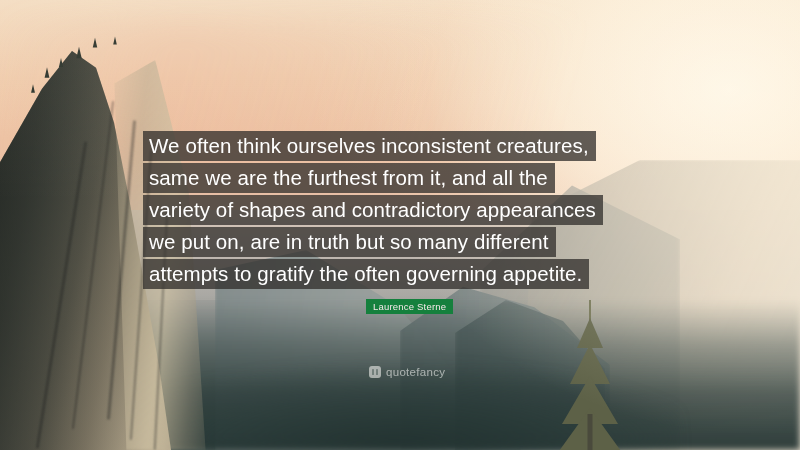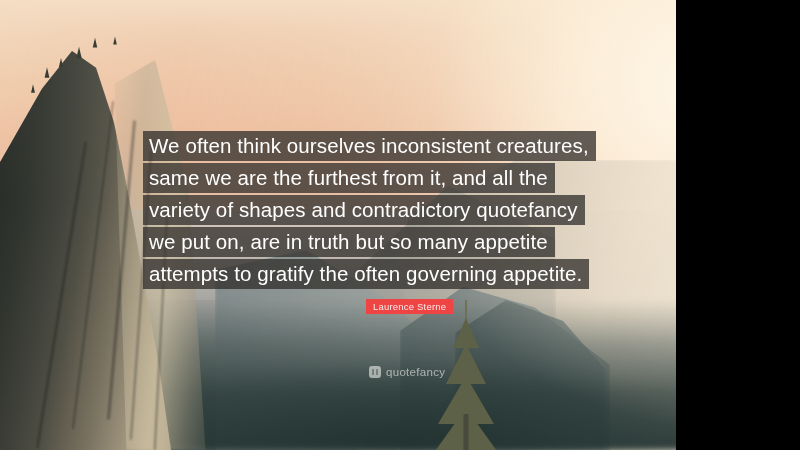--- a/index.html
+++ b/index.html
@@ -3,21 +3,21 @@
 <meta charset="utf-8">
 <title>Quote Image</title>
 <style>
   html, body {
     margin: 0;
     padding: 0;
     background: #000;
   }
   #stage {
     position: relative;
-    width: 676px;
+    width: 800px;
     height: 450px;
     overflow: hidden;
     font-family: "Liberation Sans", sans-serif;
     user-select: none;
   }
 
   
   .photo {
     position: absolute;
     inset: 0;
@@ -223,21 +223,21 @@
     letter-spacing: 0.1px;
     white-space: nowrap;
     font-weight: 400;
   }
 
   
   .author {
     position: absolute;
     left: 366px;
     top: 299px;
-    background: #ef4444;
+    background: #15803d;
     color: #f6e9ea;
     font-size: 9.5px;
     line-height: 15px;
     padding: 0 7px;
     letter-spacing: 0.2px;
     white-space: nowrap;
   }
 
   
   .watermark {
@@ -317,22 +317,22 @@
       <div class="pine-layer" style="top:104px; border-left-width:36px; border-right-width:36px; border-bottom-width:50px;"></div>
       <div class="pine-trunk"></div>
     </div>
 
     <div class="light-wash"></div>
   </div>
 
   <div class="quote">
     <span class="qline">We often think ourselves inconsistent creatures,</span>
     <span class="qline">same we are the furthest from it, and all the</span>
-    <span class="qline">variety of shapes and contradictory quotefancy</span>
-    <span class="qline">we put on, are in truth but so many appetite</span>
+    <span class="qline">variety of shapes and contradictory appearances</span>
+    <span class="qline">we put on, are in truth but so many different</span>
     <span class="qline">attempts to gratify the often governing appetite.</span>
   </div>
 
   <div class="author">Laurence Sterne</div>
 
   <div class="watermark">
     <span class="wm-mark">
       <span class="wm-bar"></span>
       <span class="wm-bar"></span>
     </span>

